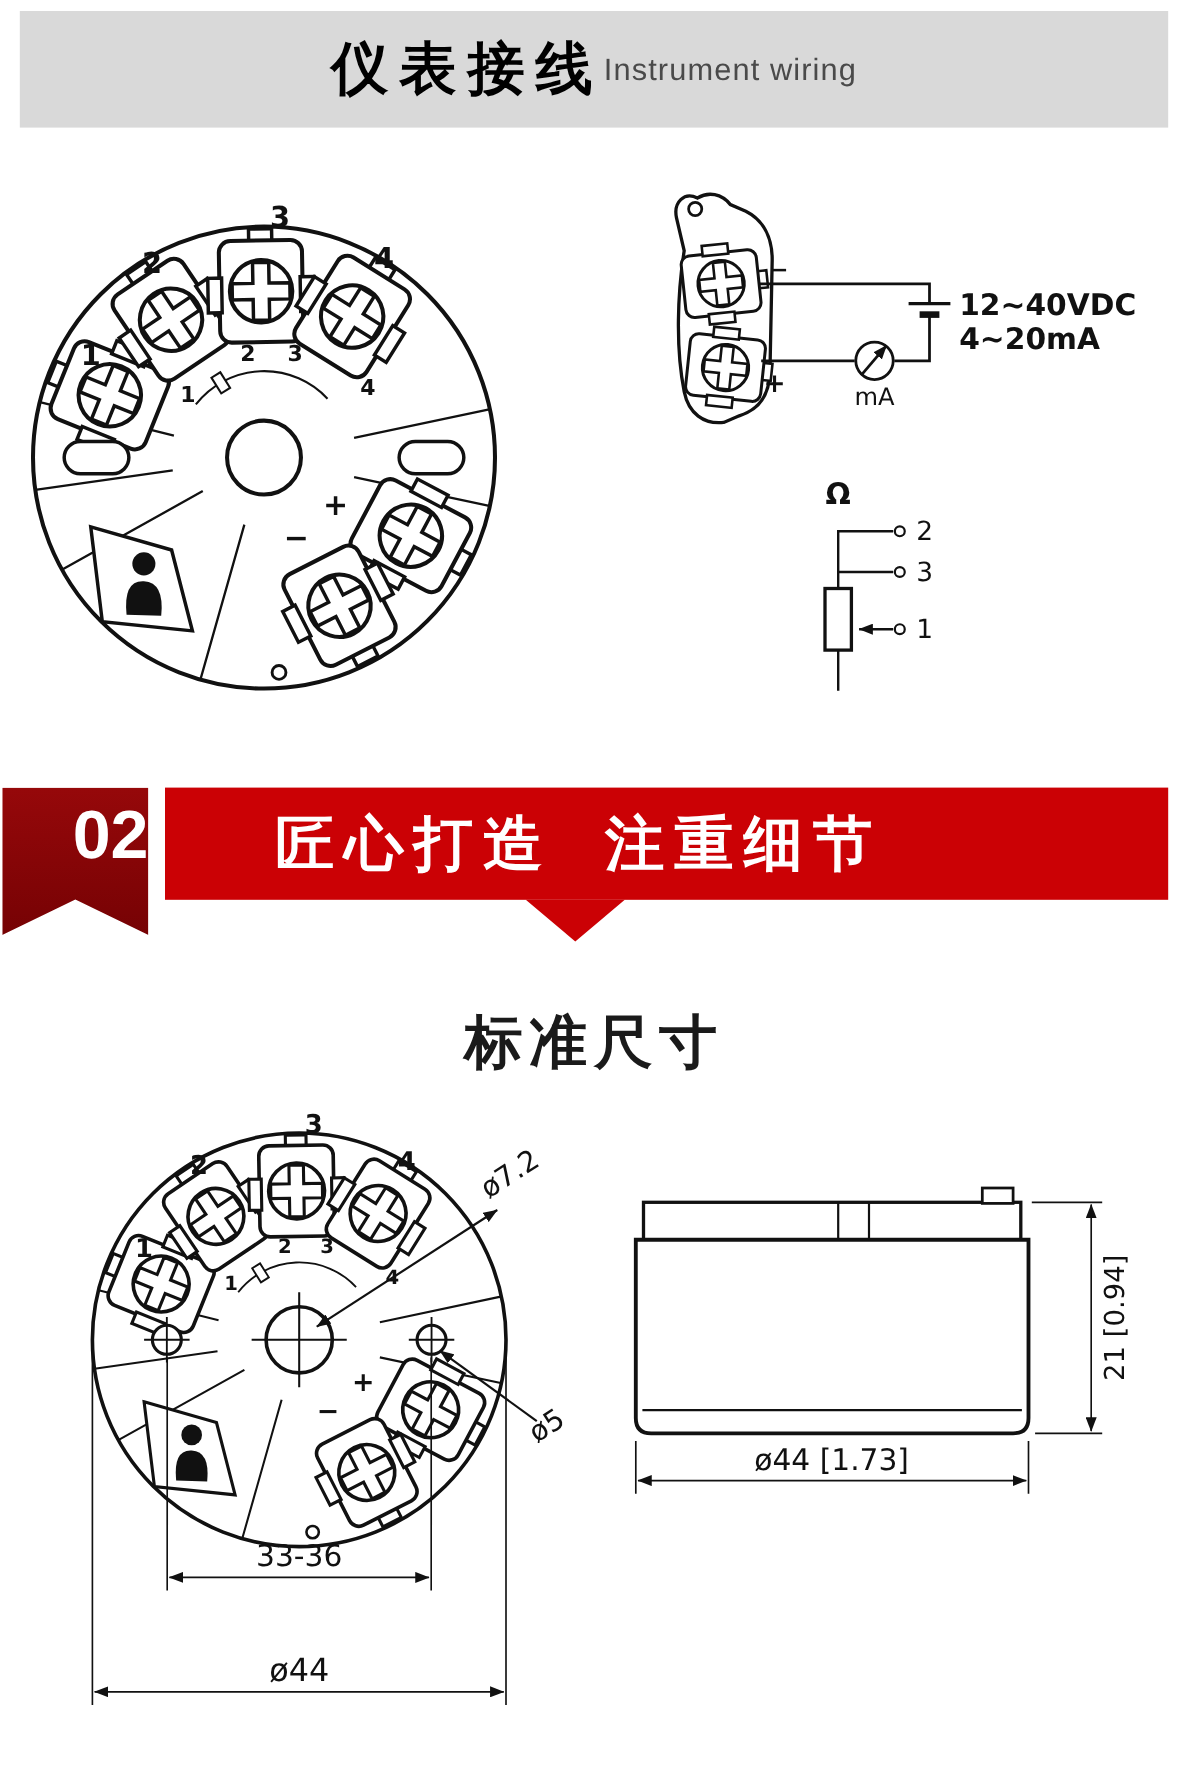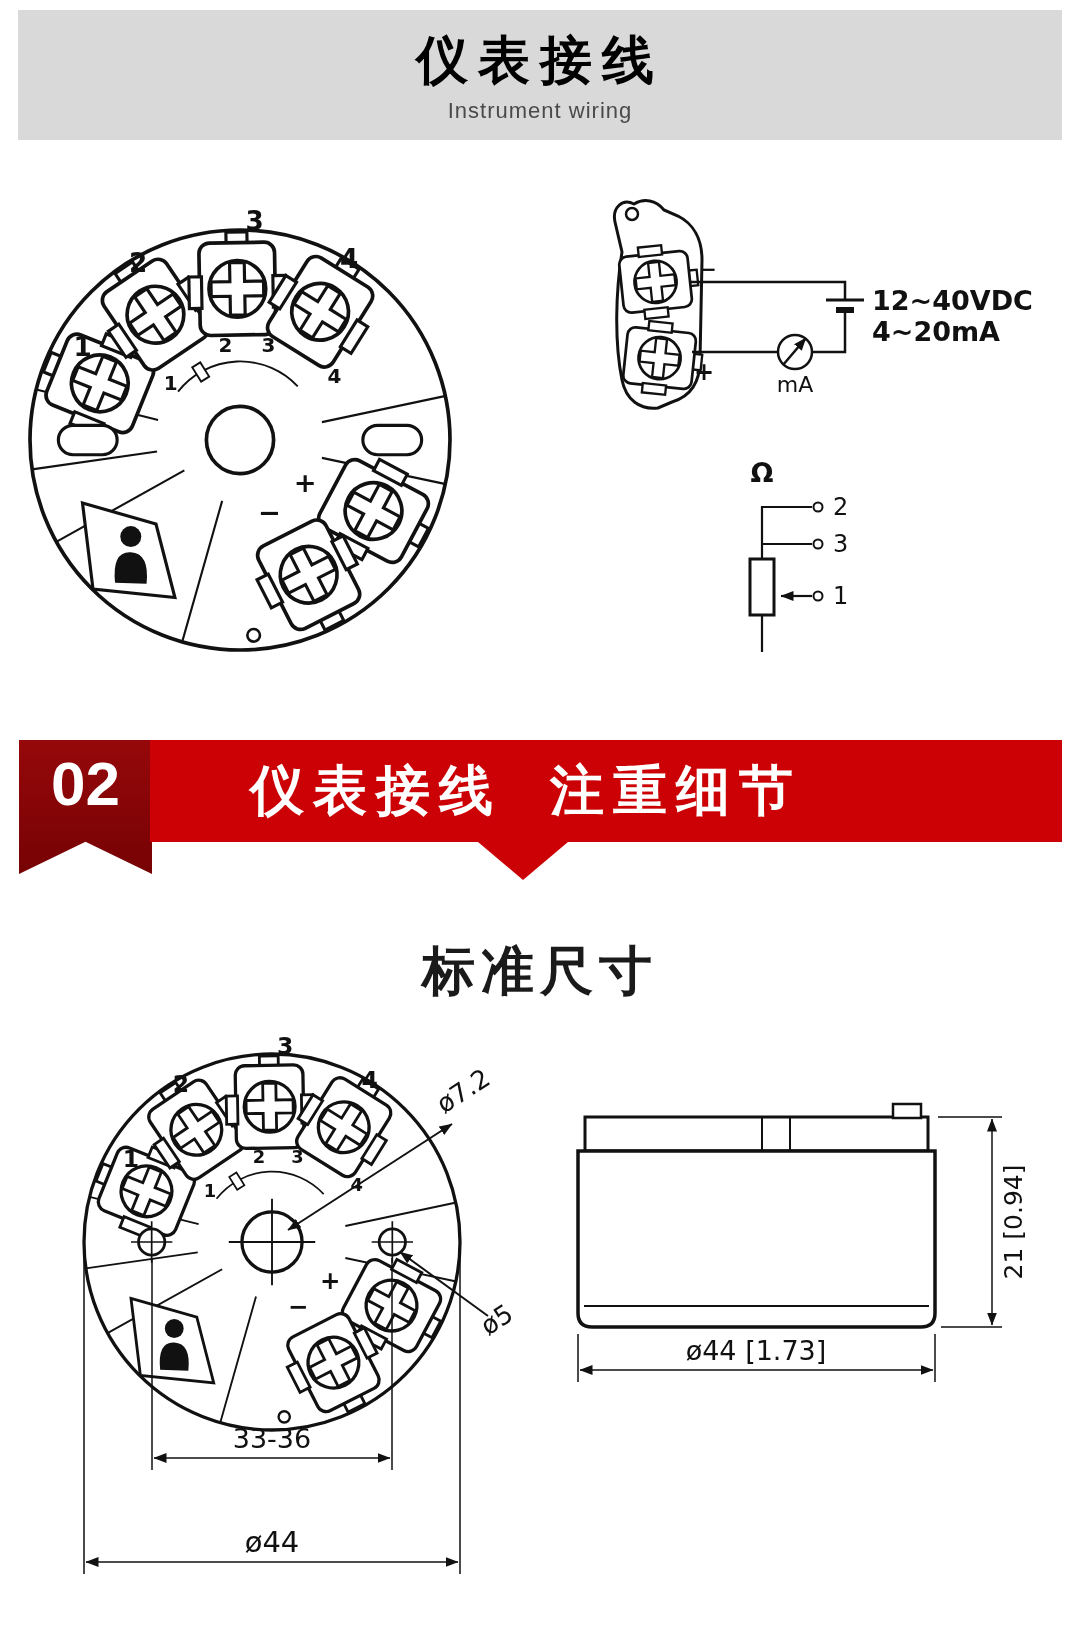--- a/index.html
+++ b/index.html
@@ -1,32 +1,32 @@
 <!DOCTYPE html>
 <html><head>
 <meta charset="utf-8">
 <style>
   *{box-sizing:border-box}
   html,body{margin:0;padding:0}
   body{width:1080px;height:1627px;background:#fff;overflow:hidden;
        font-family:"Liberation Sans","DejaVu Sans",sans-serif;color:#111}
-  .header{margin:10px 18px 0;height:130px;background:#d9d9d9;
-          display:flex;flex-direction:column;align-items:center;justify-content:center}
+  .header{margin:10px 18px 0;height:106px;background:#d9d9d9;
+          display:flex;flex-direction:row;align-items:center;justify-content:center}
   .header h1{margin:0;font-size:52px;font-weight:900;letter-spacing:10px;color:#000}
-  .header p{margin:2px 0 0;font-size:22px;color:#4a4a4a;letter-spacing:1px}
+  .header p{margin:2px 0 0;font-size:28px;color:#4a4a4a;letter-spacing:1px}
   svg{display:block}
   svg text{font-family:"DejaVu Sans","Liberation Sans",sans-serif;fill:#111}
   .banner{position:relative;height:168px;margin-top:28px}
   .banner-bar{position:absolute;left:150px;right:18px;top:12px;height:102px;background:#cb0105;
               display:flex;align-items:center;justify-content:center;padding-right:160px}
   .banner-bar h2{margin:0;color:#fff;font-size:54px;font-weight:900;letter-spacing:9px;white-space:pre}
-  .banner-ribbon{position:absolute;left:19px;top:12px;width:133px;height:134px;
+  .banner-ribbon{position:absolute;left:2px;top:12px;width:133px;height:134px;
                  background:linear-gradient(180deg,#96080a 0%,#760204 100%);
                  clip-path:polygon(0 0,100% 0,100% 100%,50% 76%,0 100%);
-                 display:flex;justify-content:center}
+                 display:flex;justify-content:flex-end}
   .banner-ribbon span{color:#fff;font-size:62px;font-weight:900;margin-top:8px}
   .banner-notch{position:absolute;left:478px;top:114px;width:0;height:0;
                 border-left:45px solid transparent;border-right:45px solid transparent;
                 border-top:38px solid #cb0105}
   .dim-heading{margin:40px 0 0;text-align:center;font-size:53px;font-weight:600;
                letter-spacing:6px;color:#1a1a1a}
   .dims-wrap{margin-top:26px}
 </style>
 </head>
 <body>
@@ -124,21 +124,21 @@
     <text x="833" y="412" font-size="24">3</text>
     <text x="833" y="464" font-size="24">1</text>
   </g>
 </svg>
 
 <section class="banner">
   <div class="banner-ribbon">
     <span>02</span>
   </div>
   <div class="banner-bar">
-    <h2>仪表接线  注重细节</h2>
+    <h2>匠心打造  注重细节</h2>
   </div>
   <div class="banner-notch"></div>
 </section>
 
 <h3 class="dim-heading">标准尺寸</h3>
 
 <div class="dims-wrap">
 <svg id="dims-svg" width="1080" height="592" viewBox="0 0 1080 592">
 
   <g transform="translate(272,208) scale(0.94)">

